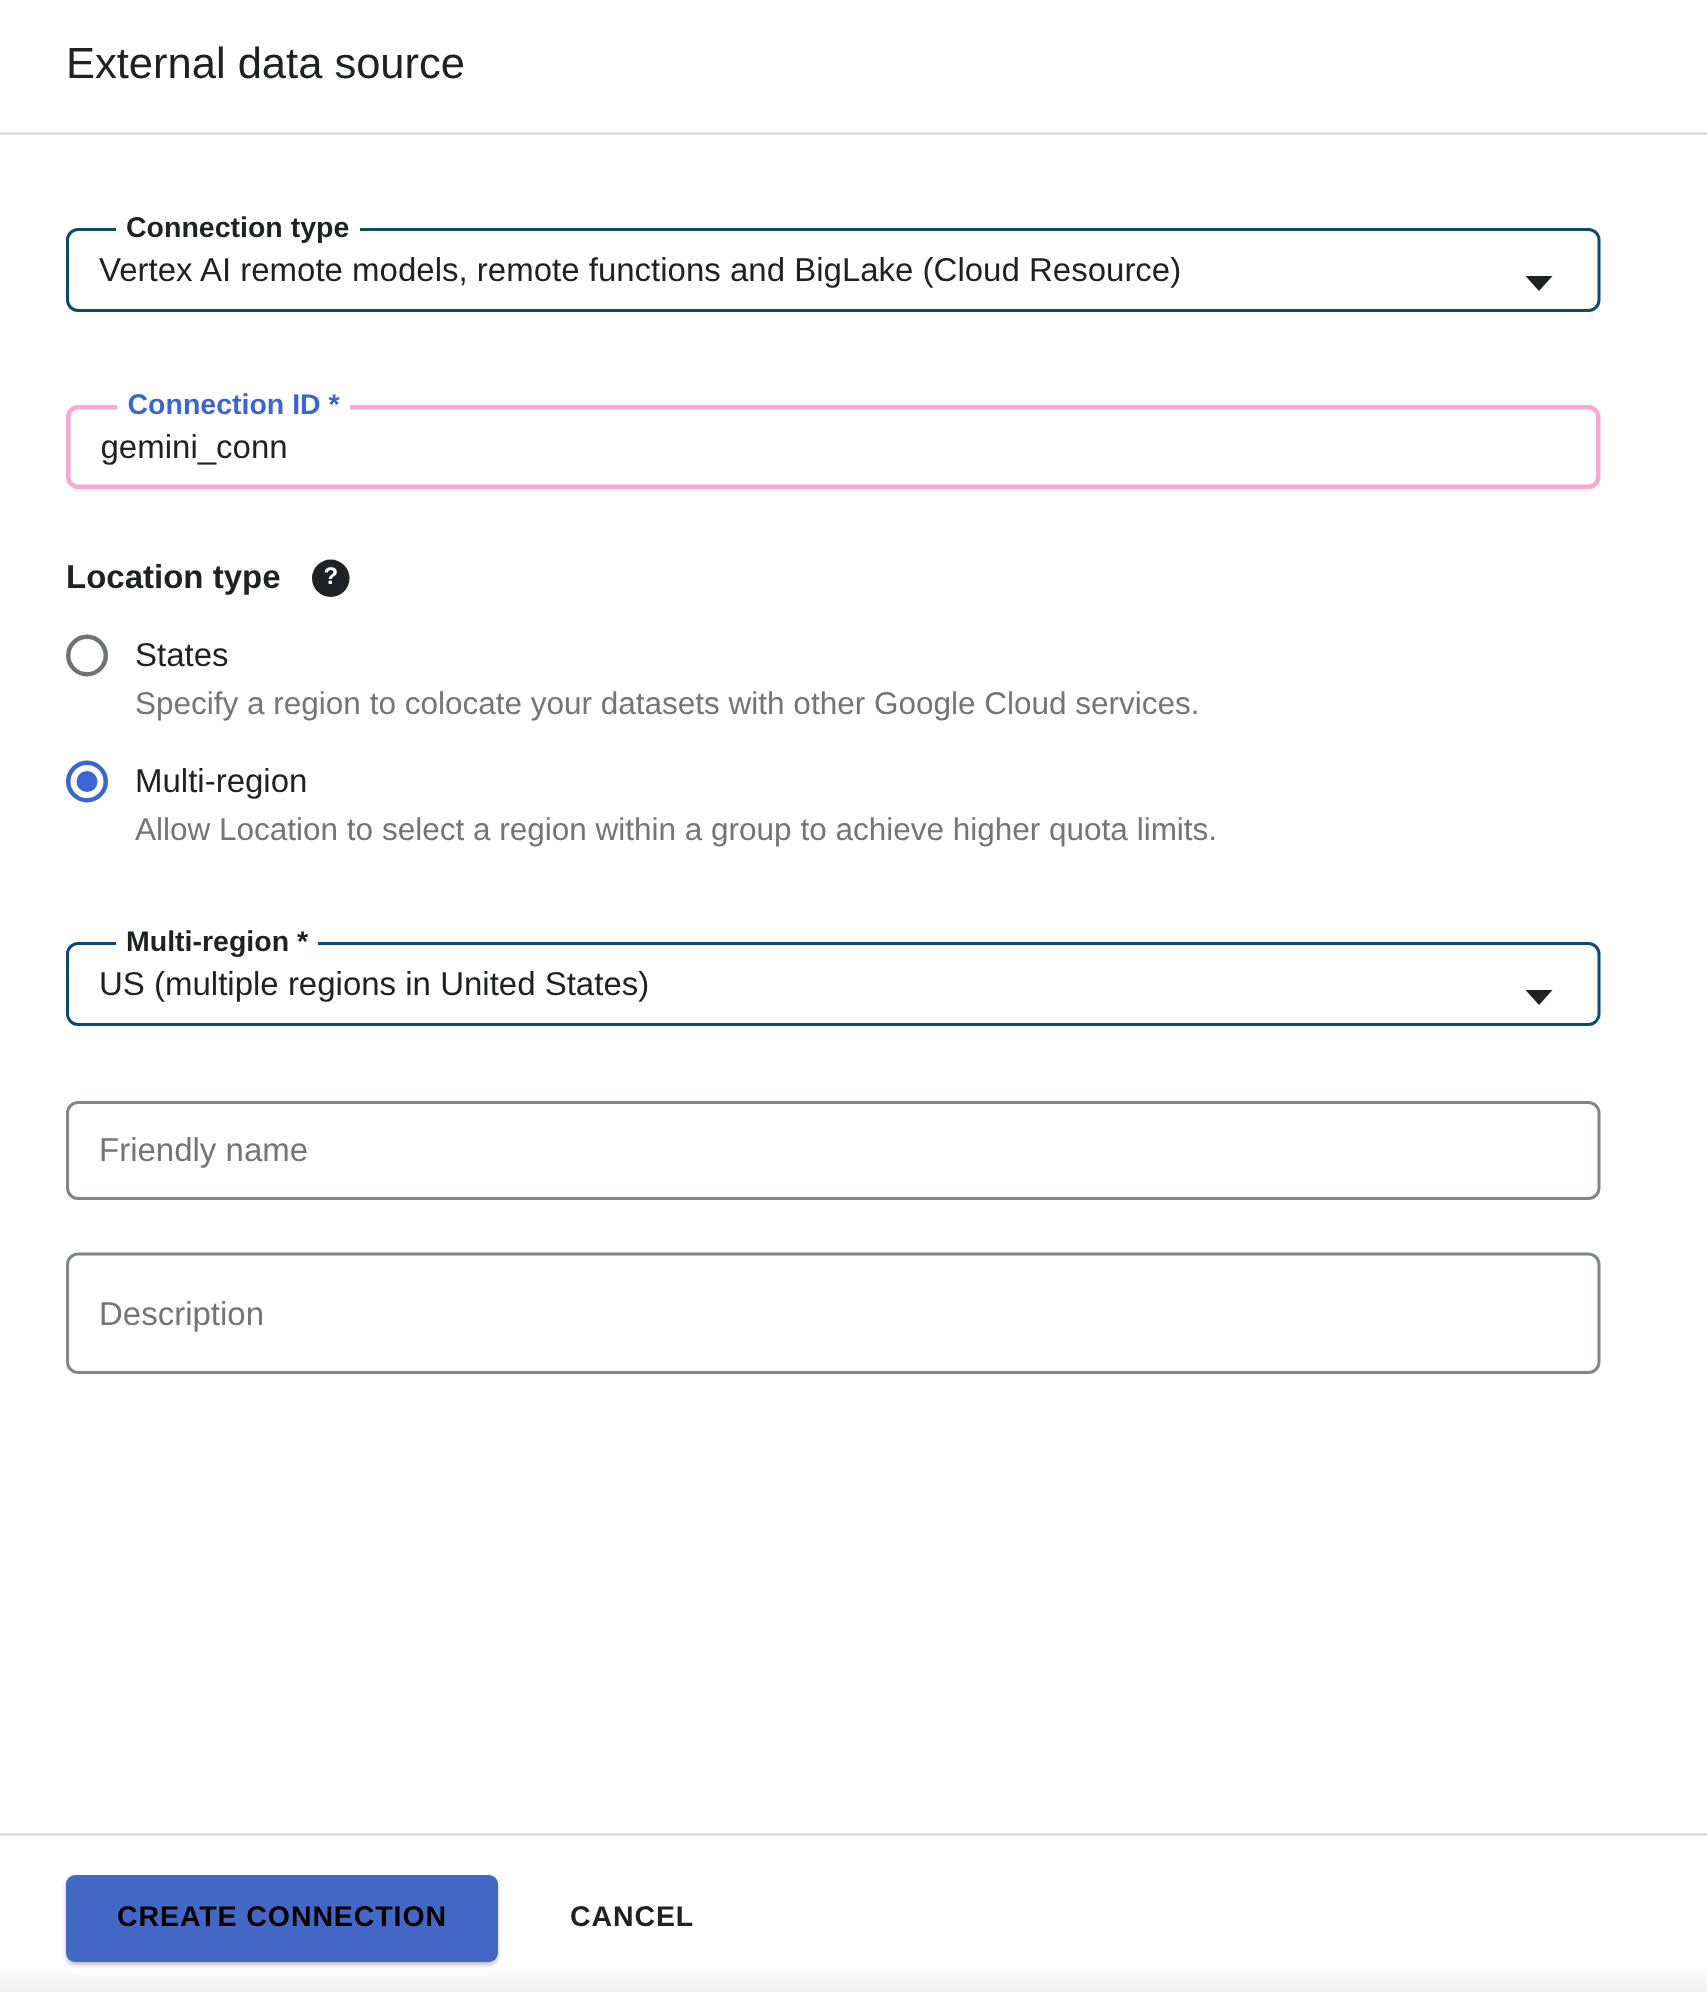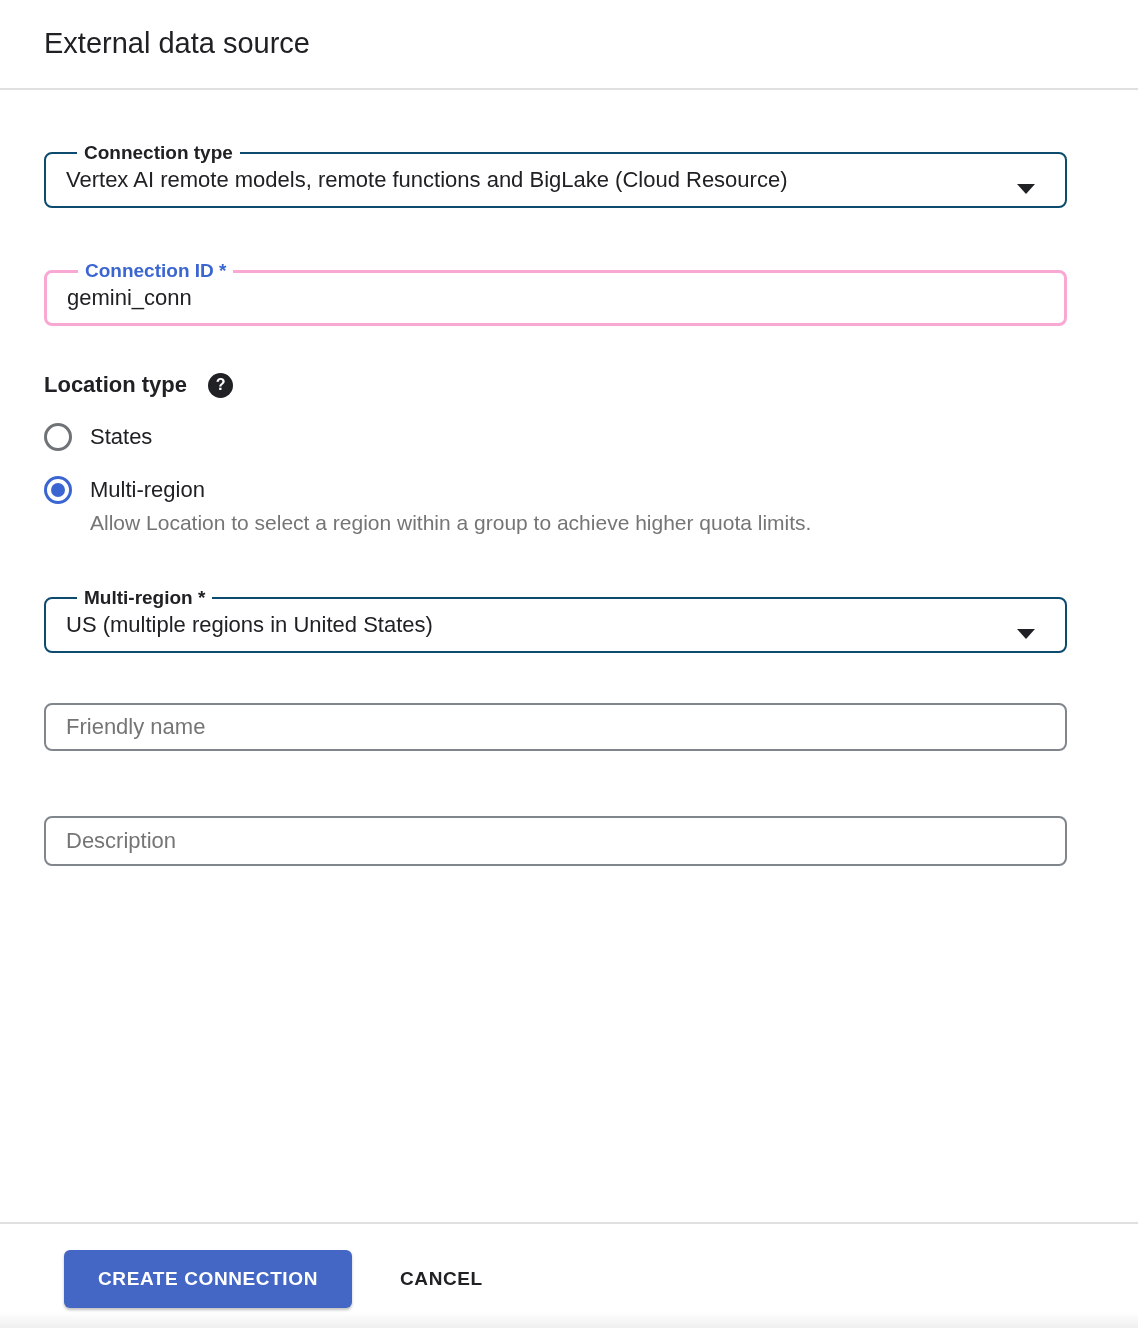--- a/index.html
+++ b/index.html
@@ -126,33 +126,33 @@
     color: #757575;
     line-height: 24px;
   }
 
   .mr-field { margin-top: 37px; height: 68px; }
 
   
   .plain-input {
     display: block;
     width: 100%;
-    height: 48px;
+    height: 66px;
     margin-top: 50px;
     border: 2px solid #80868b;
     border-radius: 8px;
     padding: 0 20px;
     font-family: "Liberation Sans", sans-serif;
     font-size: 22px;
     color: #202124;
     outline: none;
     background: #ffffff;
   }
   .plain-input::placeholder { color: #757575; opacity: 1; }
-  .desc-input { margin-top: 65px; height: 50px; }
+  .desc-input { margin-top: 35px; height: 81px; }
 
   
   .footer-divider {
     position: absolute;
     left: 0; right: 0;
     top: 1222px;
     height: 2px;
     background: #e0e0e0;
   }
   .footer {
@@ -161,29 +161,28 @@
     top: 1250px;
     display: flex;
     align-items: center;
   }
   .primary-button {
     min-width: 288px;
     height: 58px;
     border: none;
     border-radius: 6px;
     background: #4466c4;
-    color: #ffffff;
+    color: #000000;
     font-family: "Liberation Sans", sans-serif;
     font-size: 19px;
     font-weight: bold;
     letter-spacing: 0.6px;
     padding: 0 26px;
     cursor: pointer;
     box-shadow: 0 2px 3px rgba(0,0,0,0.25);
-    margin-left: 20px;
   }
   .text-button {
     margin-left: 48px;
     border: none;
     background: transparent;
     font-family: "Liberation Sans", sans-serif;
     font-size: 19px;
     font-weight: bold;
     letter-spacing: 0.6px;
     color: #202124;
@@ -220,20 +219,21 @@
   <div class="location-row">
     <span class="section-label">Location type</span>
     <span class="help-icon">?</span>
   </div>
 
   <div class="radio-option">
     <div class="radio-line">
       <span class="radio-circle"></span>
       <span class="radio-label">States</span>
     </div>
+    <div class="radio-desc">Specify a region to colocate your datasets with other Google Cloud services.</div>
   </div>
 
   <div class="radio-option">
     <div class="radio-line">
       <span class="radio-circle checked"></span>
       <span class="radio-label">Multi-region</span>
     </div>
     <div class="radio-desc">Allow Location to select a region within a group to achieve higher quota limits.</div>
   </div>
 

